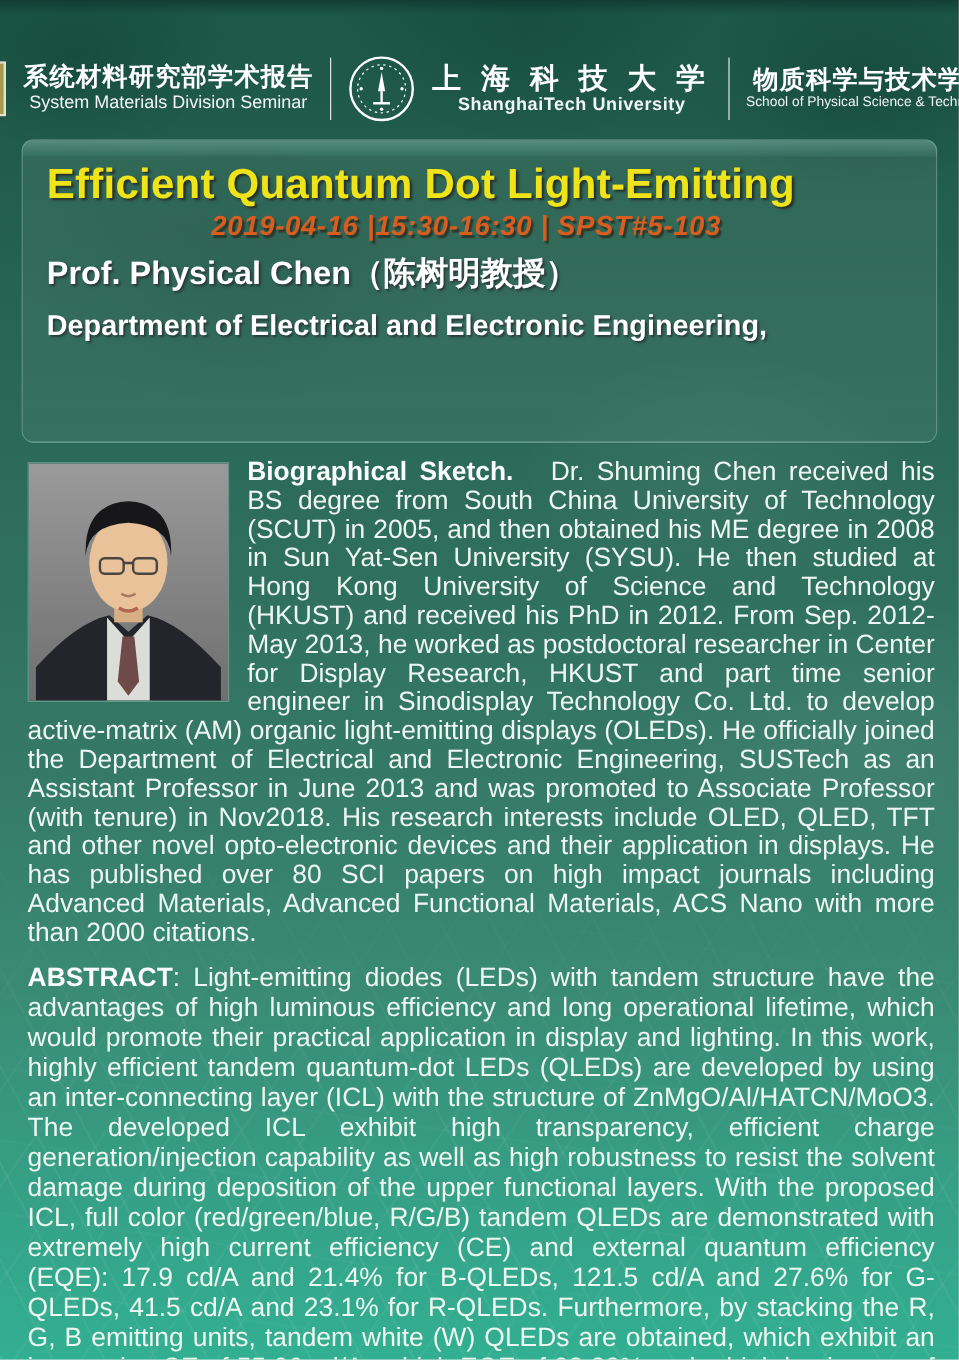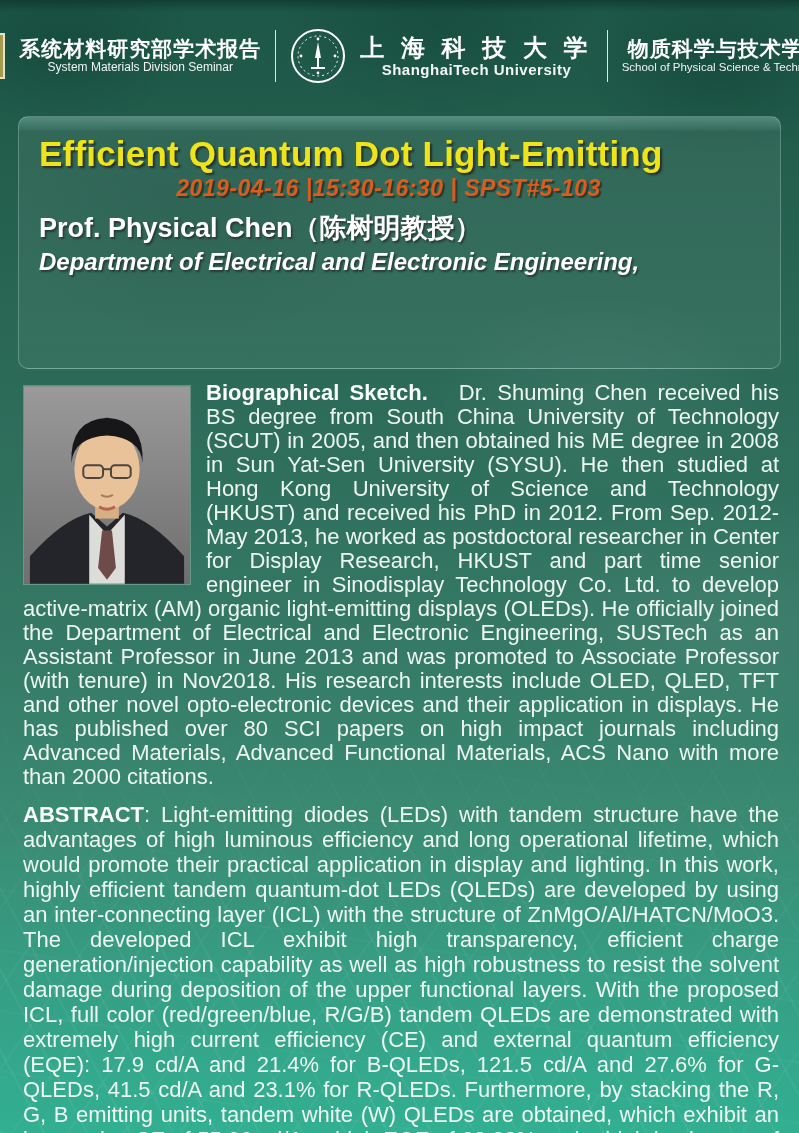--- a/index.html
+++ b/index.html
@@ -27,29 +27,29 @@
     background:
       repeating-linear-gradient(62deg, rgba(255,255,255,.10) 0 2px, transparent 2px 38px),
       repeating-linear-gradient(-55deg, rgba(255,255,255,.08) 0 2px, transparent 2px 46px),
       repeating-linear-gradient(8deg, rgba(255,255,255,.05) 0 2px, transparent 2px 60px);
     -webkit-mask-image:linear-gradient(180deg, transparent 0, #000 65%);
             mask-image:linear-gradient(180deg, transparent 0, #000 65%);
   }
 
   
   .header{
-    position:absolute;top:24px;left:0;width:100%;height:64px;
+    position:absolute;top:42px;left:0;width:100%;height:64px;
     display:flex;align-items:center;justify-content:center;gap:14px;color:#fff;
   }
   .org-logo{width:38px;height:46px;flex:0 0 auto;}
   .org-block{display:flex;flex-direction:column;align-items:center;line-height:1.15;}
   .zh{font-weight:bold;white-space:nowrap;}
   .en{white-space:nowrap;opacity:.94;}
   .division .zh{font-size:21px;letter-spacing:1px;}
-  .division .en{font-size:12px;}
+  .division .en{font-size:15px;}
   .university .zh{font-size:24px;letter-spacing:5px;}
   .university .en{font-size:15px;font-weight:bold;letter-spacing:.5px;}
   .school .zh{font-size:21px;letter-spacing:1px;}
   .school .en{font-size:11.5px;}
   .vdiv{width:1px;height:52px;background:rgba(255,255,255,.85);flex:0 0 auto;}
   .seal{width:56px;height:56px;flex:0 0 auto;}
 
   
   .panel{
     position:absolute;left:18px;top:116px;width:763px;height:253px;
@@ -66,22 +66,22 @@
   .talk-when{
     margin-top:0;text-align:center;padding-right:20px;
     font-size:23px;font-weight:bold;font-style:italic;color:#d85d1e;
     text-shadow:2px 2px 1px rgba(45,30,20,.65);letter-spacing:.5px;
   }
   .speaker{
     margin-top:8px;font-size:27px;font-weight:bold;color:#fff;
     text-shadow:1.5px 1.5px 2px rgba(35,35,35,.7);
   }
   .affiliation{
-    font-size:24px;font-weight:bold;font-style:italic;line-height:1.3;color:#fff;
-    text-shadow:1.5px 1.5px 2px rgba(35,35,35,.7);margin-top:0;
+    font-size:24px;font-weight:bold;line-height:1.3;color:#fff;
+    text-shadow:1.5px 1.5px 2px rgba(35,35,35,.7);margin-top:10px;
   }
 
   
   .content{position:absolute;left:22px;top:380px;width:758px;color:#eef6f1;}
   .bio p, .abstract p{
     margin:1px;text-align:justify;font-size:22px;color:#eef6f1;
   }
   .bio p{line-height:24px;}
   .abstract p{line-height:25px;}
   .bold{font-weight:bold;color:#fbfdfc;}

